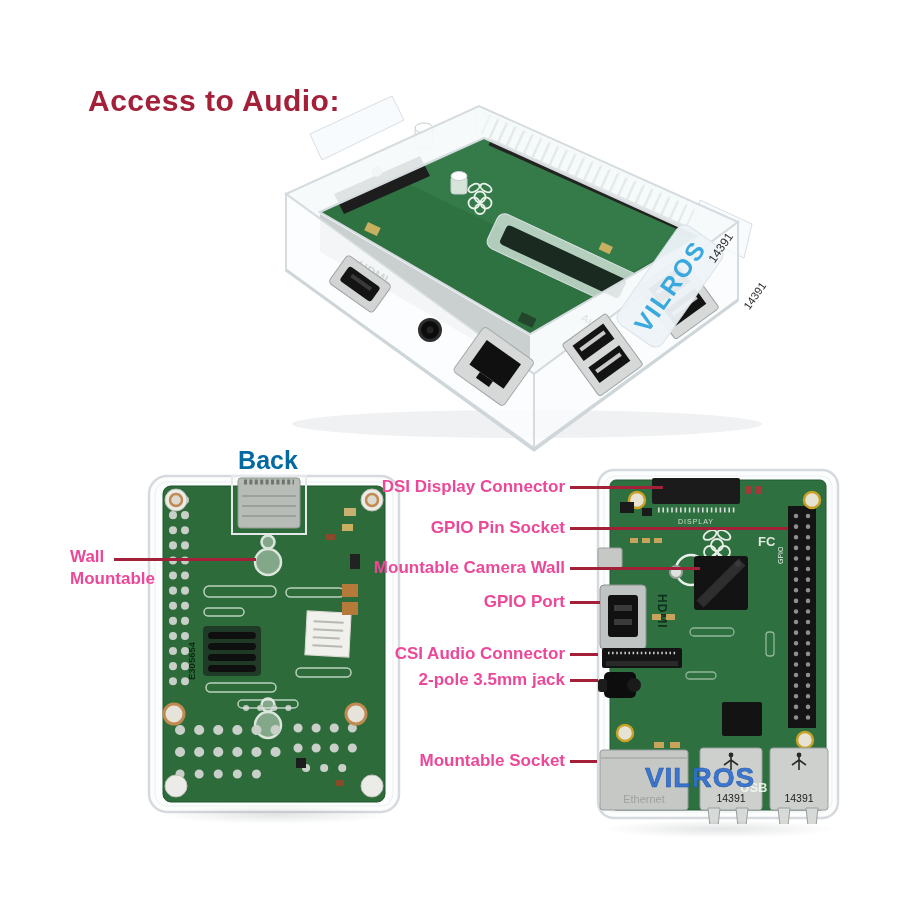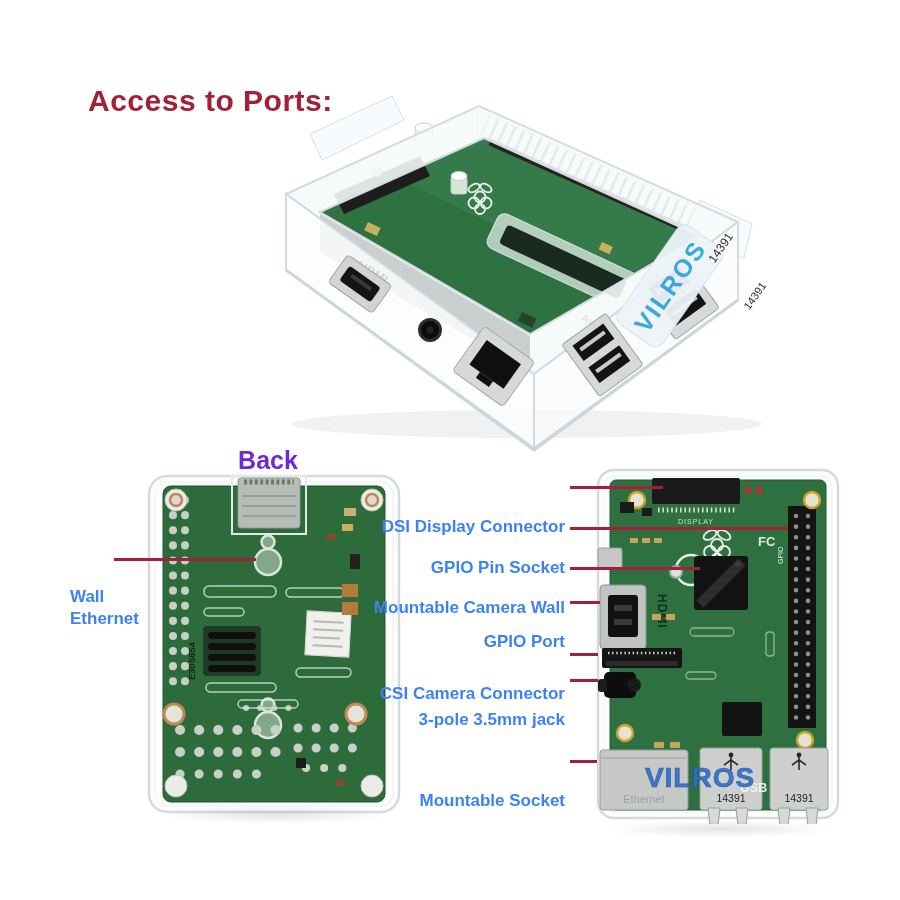--- a/index.html
+++ b/index.html
@@ -1,31 +1,31 @@
 <!DOCTYPE html>
 <html><head>
 <meta charset="utf-8">
 <style>
   html,body{margin:0;padding:0;}
   body{width:900px;height:900px;background:#ffffff;position:relative;overflow:hidden;
        font-family:"Liberation Sans",sans-serif;}
   .title{position:absolute;left:88px;top:84px;font-size:30px;font-weight:bold;color:#A32038;letter-spacing:.5px;}
-  .hd{position:absolute;font-size:25px;font-weight:bold;color:#6d28d9;width:160px;text-align:center;}
-  .lbl{position:absolute;color:#3b82f6;font-weight:bold;font-size:17px;line-height:20px;margin-top:40px;}
+  .hd{position:absolute;font-size:25px;font-weight:bold;color:#0369a1;width:160px;text-align:center;}
+  .lbl{position:absolute;color:#ec4899;font-weight:bold;font-size:17px;line-height:20px;}
   .lbl.right{left:335px;width:230px;text-align:right;}
   .lbl.wall{left:70px;top:546px;width:105px;text-align:left;line-height:22px;}
   .line{position:absolute;height:3px;background:#A32038;}
   svg{position:absolute;}
   svg text{font-family:"Liberation Sans",sans-serif;}
   .shadow{position:absolute;background:radial-gradient(ellipse at center,rgba(60,70,75,.14),rgba(60,70,75,0) 70%);}
 </style>
 </head>
 <body>
 
-<div class="title">Access to Ports:</div>
+<div class="title">Access to Audio:</div>
 
 <svg style="left:272px;top:72px;" width="530" height="380" viewBox="0 0 530 380">
   <ellipse cx="255" cy="352" rx="235" ry="14" fill="#f0f1f2"></ellipse>
 
   <g stroke="#d9dee2" fill="#f4f7f9">
     <polygon points="205,38 462,150 462,178 205,64"></polygon>
     <polygon points="38,62 120,24 132,48 50,88" fill="#f8fbfd"></polygon>
     <polygon points="428,128 480,152 472,186 420,162" fill="#f8fbfd"></polygon>
   </g>
 
@@ -335,35 +335,35 @@
       <path d="M146,346 h12 l-2,18 h-8 z"></path>
     <path d="M188,346 h12 l-2,18 h-8 z"></path>
       <path d="M216,346 h12 l-2,18 h-8 z"></path>
   </g>
 
   <text x="150" y="330" font-size="13" font-weight="bold" fill="rgba(240,248,240,.9)">USB</text>
   <text x="110" y="325" text-anchor="middle" font-size="28" font-weight="bold" letter-spacing="1" fill="#2F6FD0" stroke="#1d4fa0" stroke-width=".6" opacity=".92">VILROS</text>
 </svg>
 <div class="shadow" style="left:602px;top:820px;width:235px;height:18px;"></div>
 
-<div class="lbl wall">Wall Ethernet</div>
+<div class="lbl wall">Wall Mountable</div>
 <div class="line" style="left:114px;top:558px;width:142px;"></div>
 
 <div class="lbl right" style="top:477px;">DSI Display Connector</div>
 <div class="line" style="left:570px;top:486px;width:93px;"></div>
 
 <div class="lbl right" style="top:518px;">GPIO Pin Socket</div>
 <div class="line" style="left:570px;top:527px;width:218px;"></div>
 
 <div class="lbl right" style="top:558px;">Mountable Camera Wall</div>
 <div class="line" style="left:570px;top:567px;width:130px;"></div>
 
 <div class="lbl right" style="top:592px;">GPIO Port</div>
 <div class="line" style="left:570px;top:601px;width:30px;"></div>
 
-<div class="lbl right" style="top:644px;">CSI Camera Connector</div>
+<div class="lbl right" style="top:644px;">CSI Audio Connector</div>
 <div class="line" style="left:570px;top:653px;width:28px;"></div>
 
-<div class="lbl right" style="top:670px;">3-pole 3.5mm jack</div>
+<div class="lbl right" style="top:670px;">2-pole 3.5mm jack</div>
 <div class="line" style="left:570px;top:679px;width:28px;"></div>
 
 <div class="lbl right" style="top:751px;">Mountable Socket</div>
 <div class="line" style="left:570px;top:760px;width:27px;"></div>
 
 </body></html>

